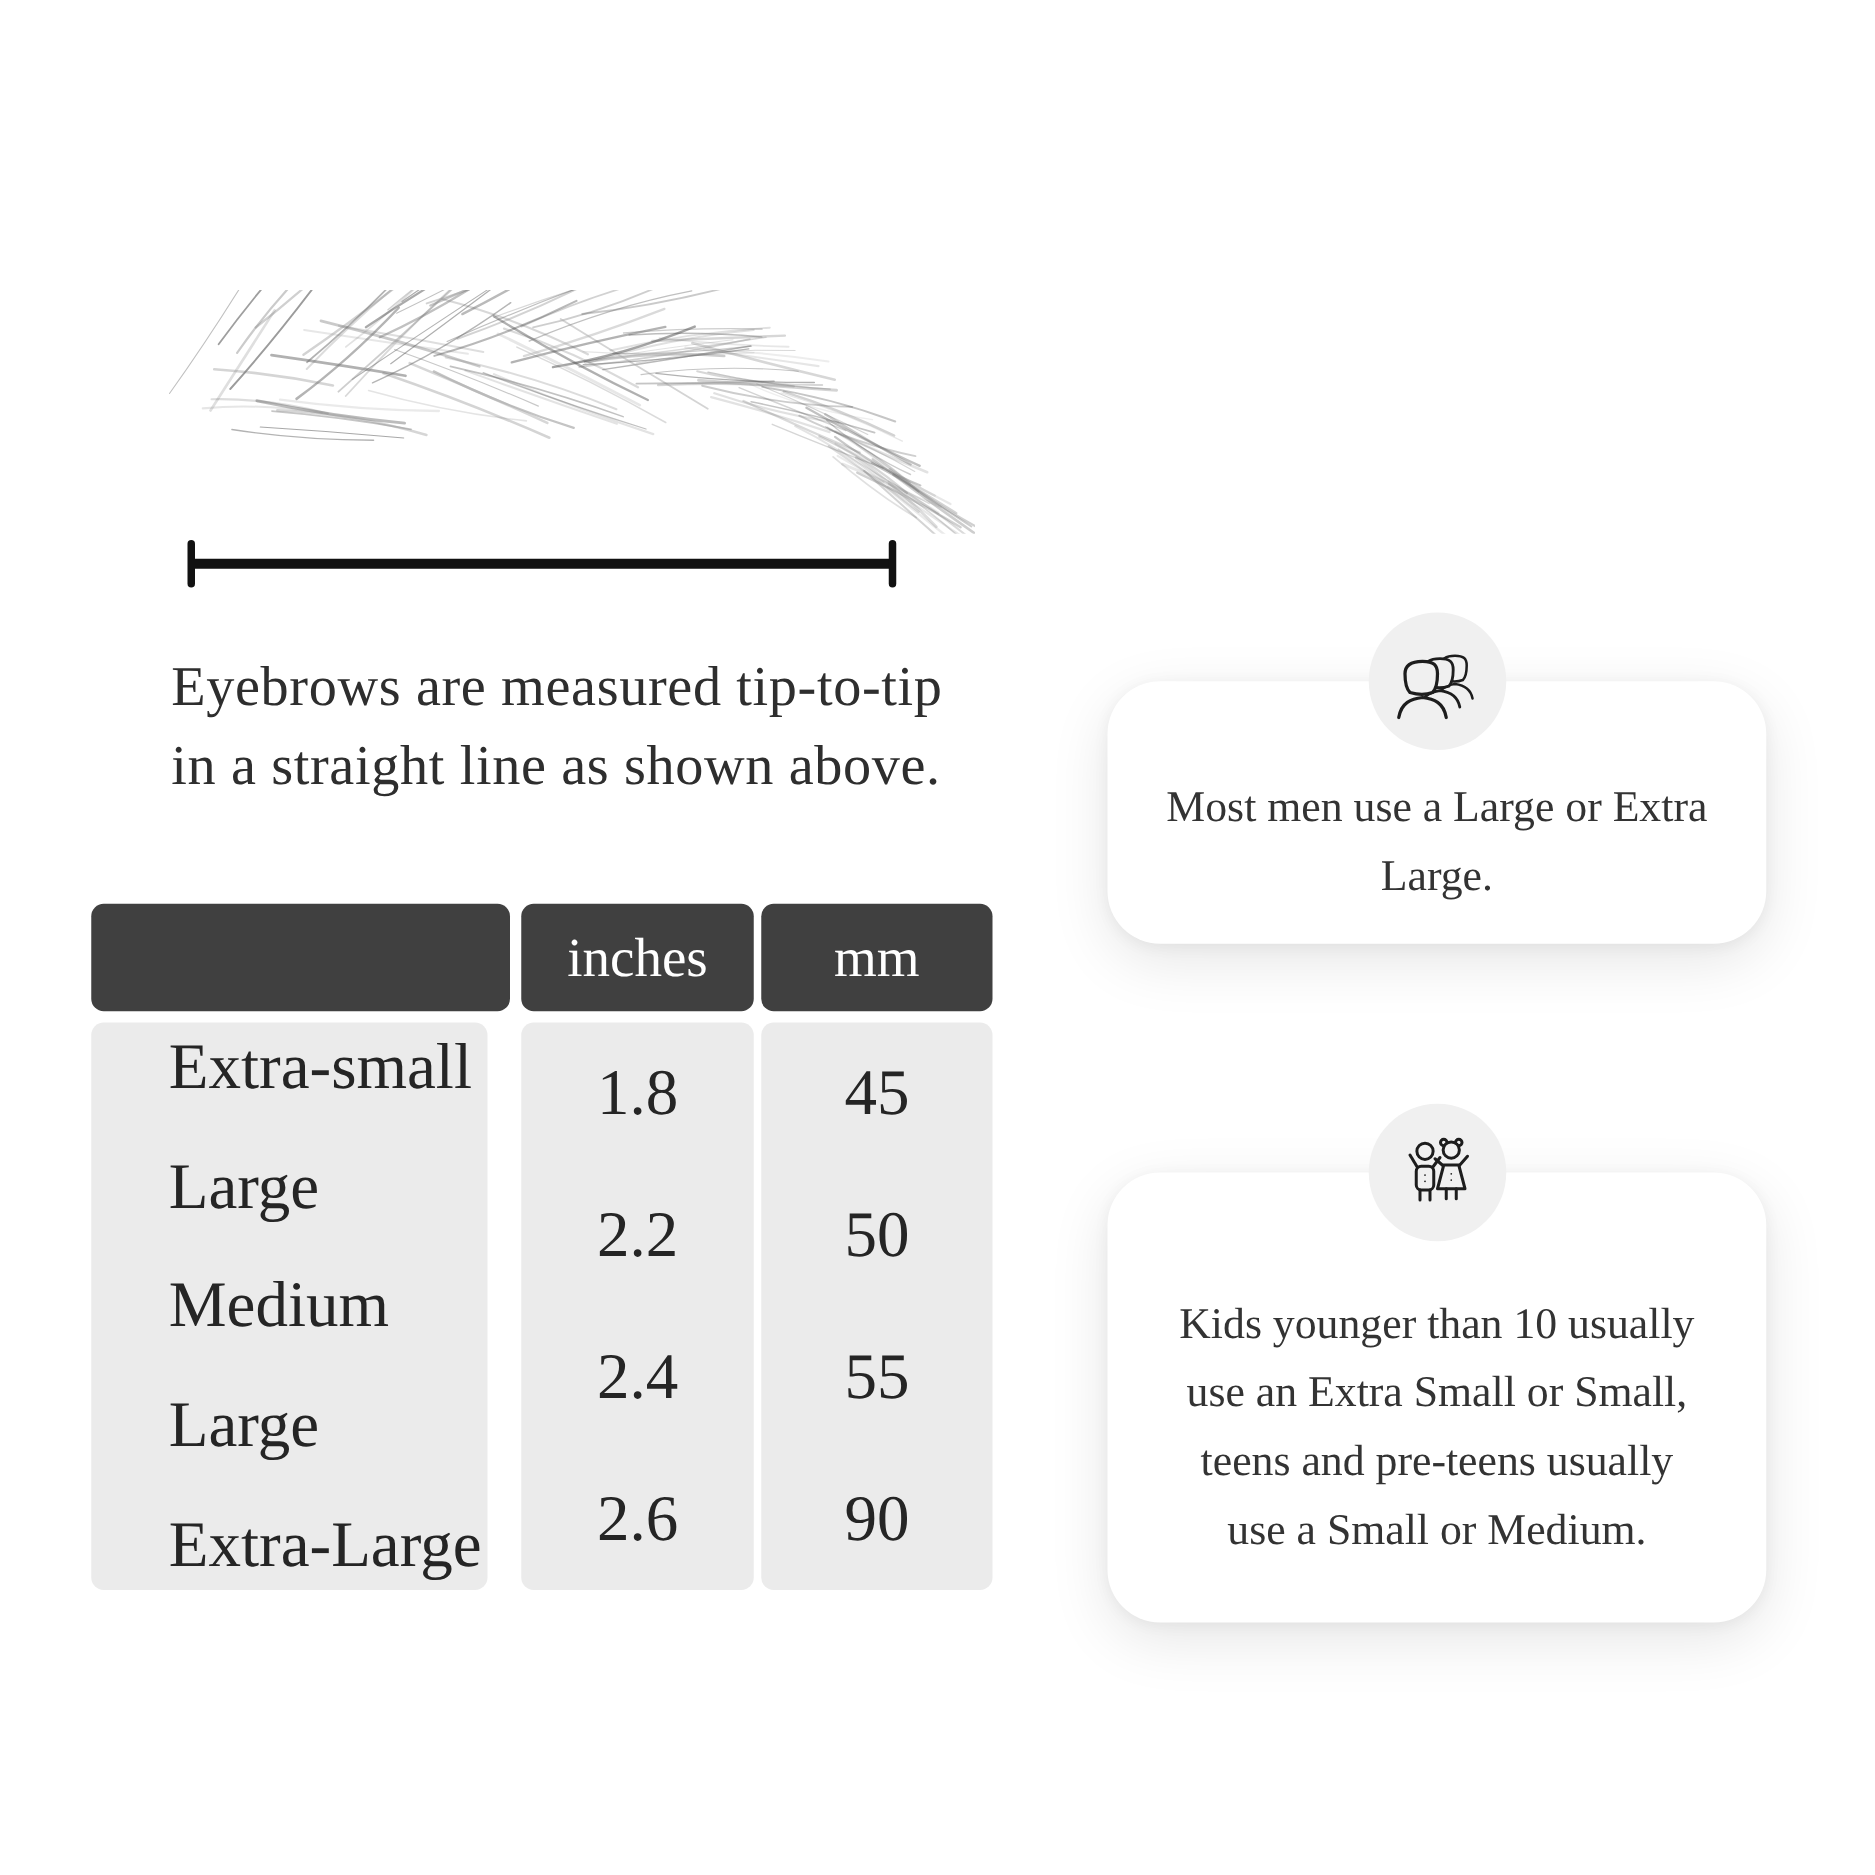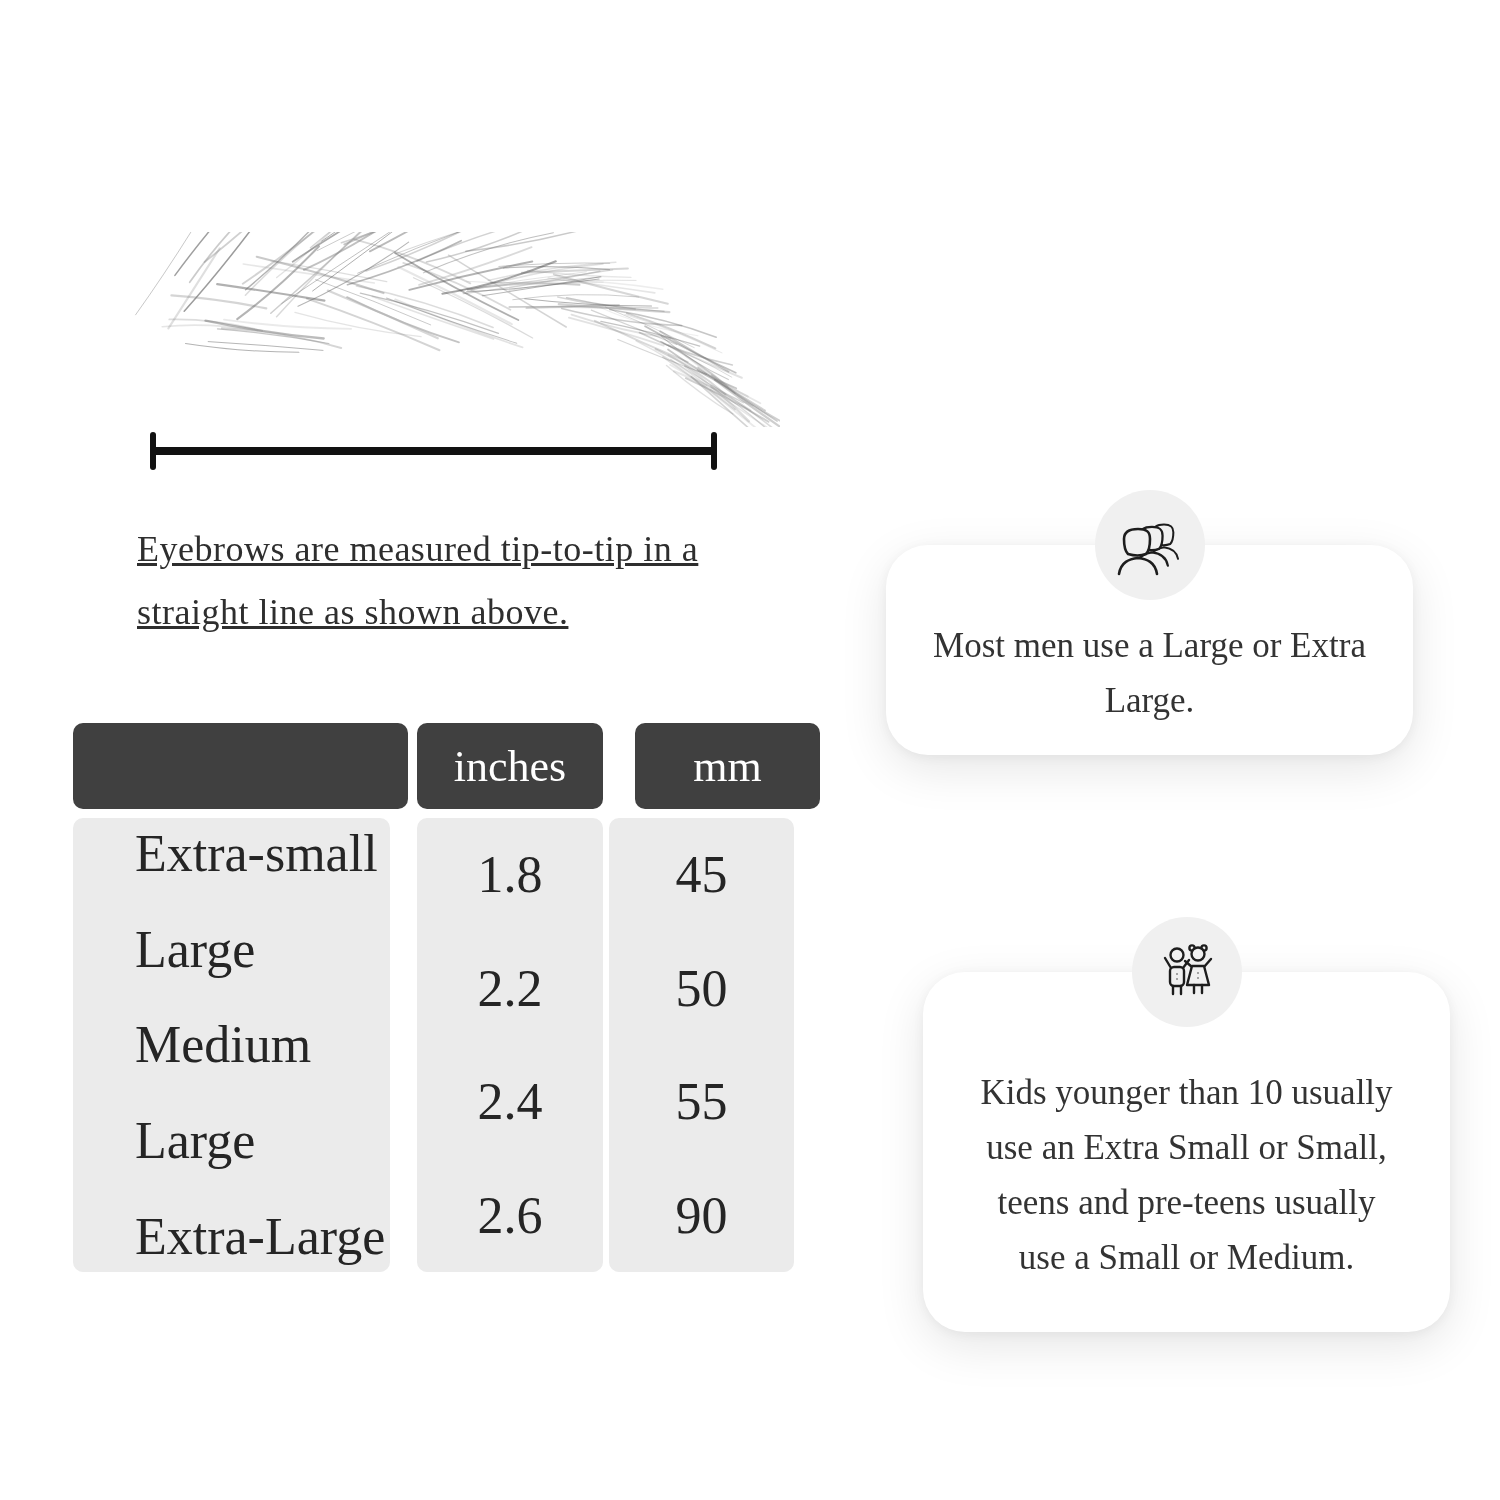--- a/index.html
+++ b/index.html
@@ -8,49 +8,49 @@
     position:relative;width:1500px;height:1500px;overflow:hidden;
     background:#ffffff;
     font-family:"Liberation Serif","DejaVu Serif",serif;
     color:#2a2a2a;
   }
   
   .eyebrow-wrap{position:absolute;left:110px;top:232px;width:670px;height:195px;}
   .measure-line{position:absolute;left:110px;top:430px;width:660px;height:42px;}
   .measure-note{
     position:absolute;left:137px;top:518px;width:655px;
-    font-size:36px;line-height:63px;color:#2e2e2e;letter-spacing:.5px;text-decoration:underline;
+    font-size:45px;line-height:63px;color:#2e2e2e;letter-spacing:.5px;
   }
   
   .th{
     position:absolute;top:723px;height:86px;background:#404040;border-radius:10px;
     display:flex;align-items:center;justify-content:center;
     color:#ffffff;font-size:44px;
   }
   .th-label{left:73px;width:335px;}
   .th-inches{left:417px;width:186px;}
-  .th-mm{left:609px;width:185px;margin-left:26px;}
+  .th-mm{left:609px;width:185px;}
   .tb-col{
     position:absolute;top:818px;height:454px;background:#ebebeb;border-radius:10px;
     display:flex;flex-direction:column;justify-content:space-around;
     font-size:52px;color:#252525;
   }
   .tb-label{left:73px;width:317px;gap:25px;}
   .tb-inches{left:417px;width:186px;}
   .tb-mm{left:609px;width:185px;}
   .tb-col .cell{display:flex;align-items:center;justify-content:center;}
   .tb-label .cell{justify-content:flex-start;padding-left:62px;}
   
   .card{
     position:absolute;left:886px;width:527px;background:#ffffff;border-radius:42px;
     box-shadow:0 14px 48px rgba(0,0,0,0.10), 0 2px 12px rgba(0,0,0,0.05);
   }
   .card-1{top:218px;height:209px;}
   .card-2{top:545px;height:210px;}
-  .card-3{top:972px;height:360px;margin-left:37px;}
+  .card-3{top:938px;height:360px;}
   .icon-circle{
     position:absolute;left:50%;top:-55px;transform:translateX(-50%);
     width:110px;height:110px;border-radius:50%;background:#f0f0f0;
     display:flex;align-items:center;justify-content:center;
   }
   .card-body{
     width:100%;height:100%;box-sizing:border-box;
     display:flex;align-items:center;justify-content:center;
     padding-top:46px;
   }

